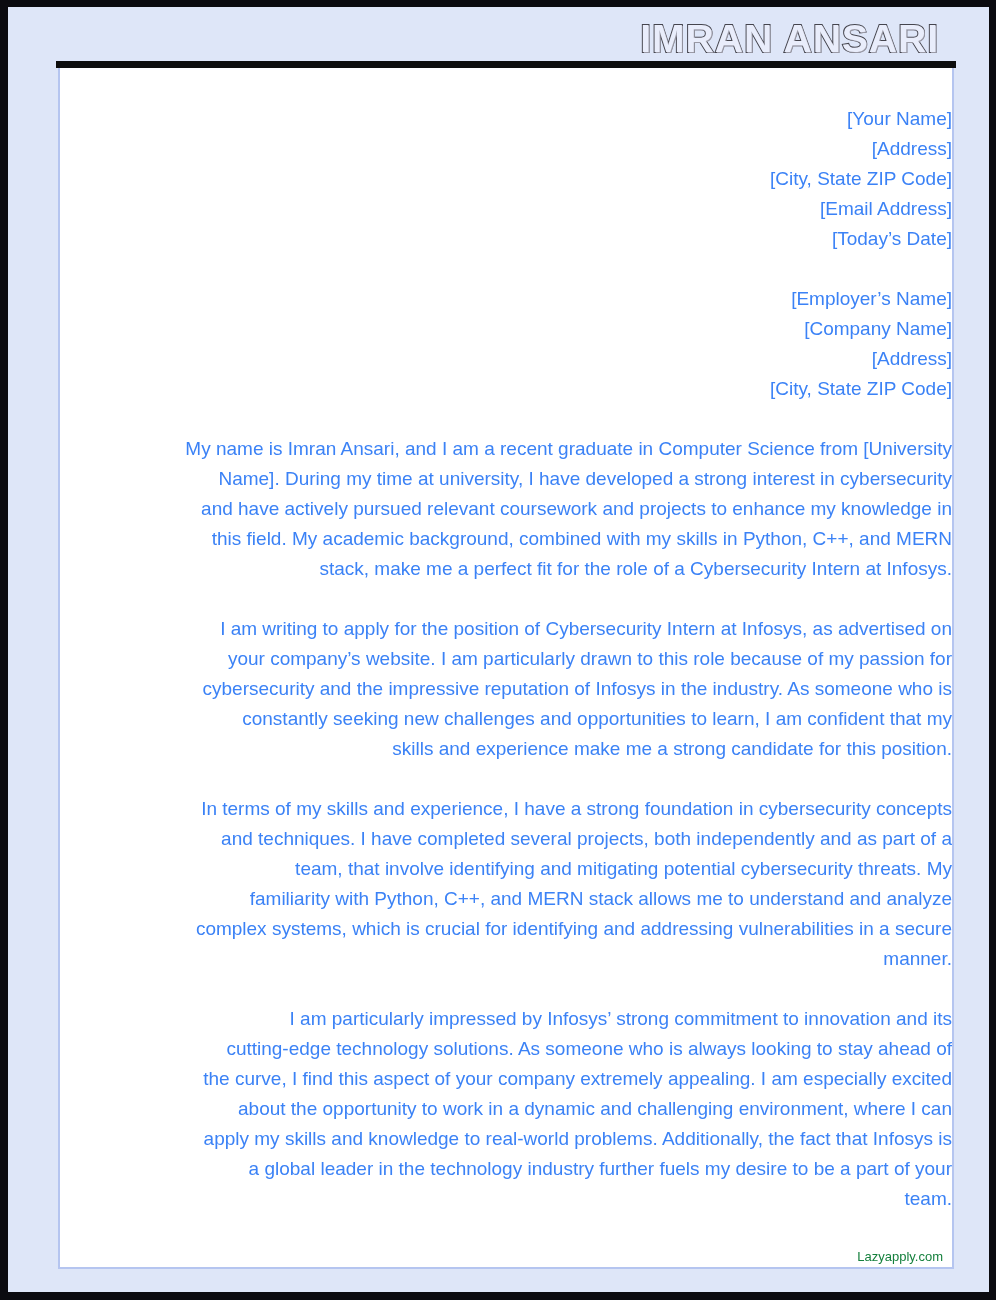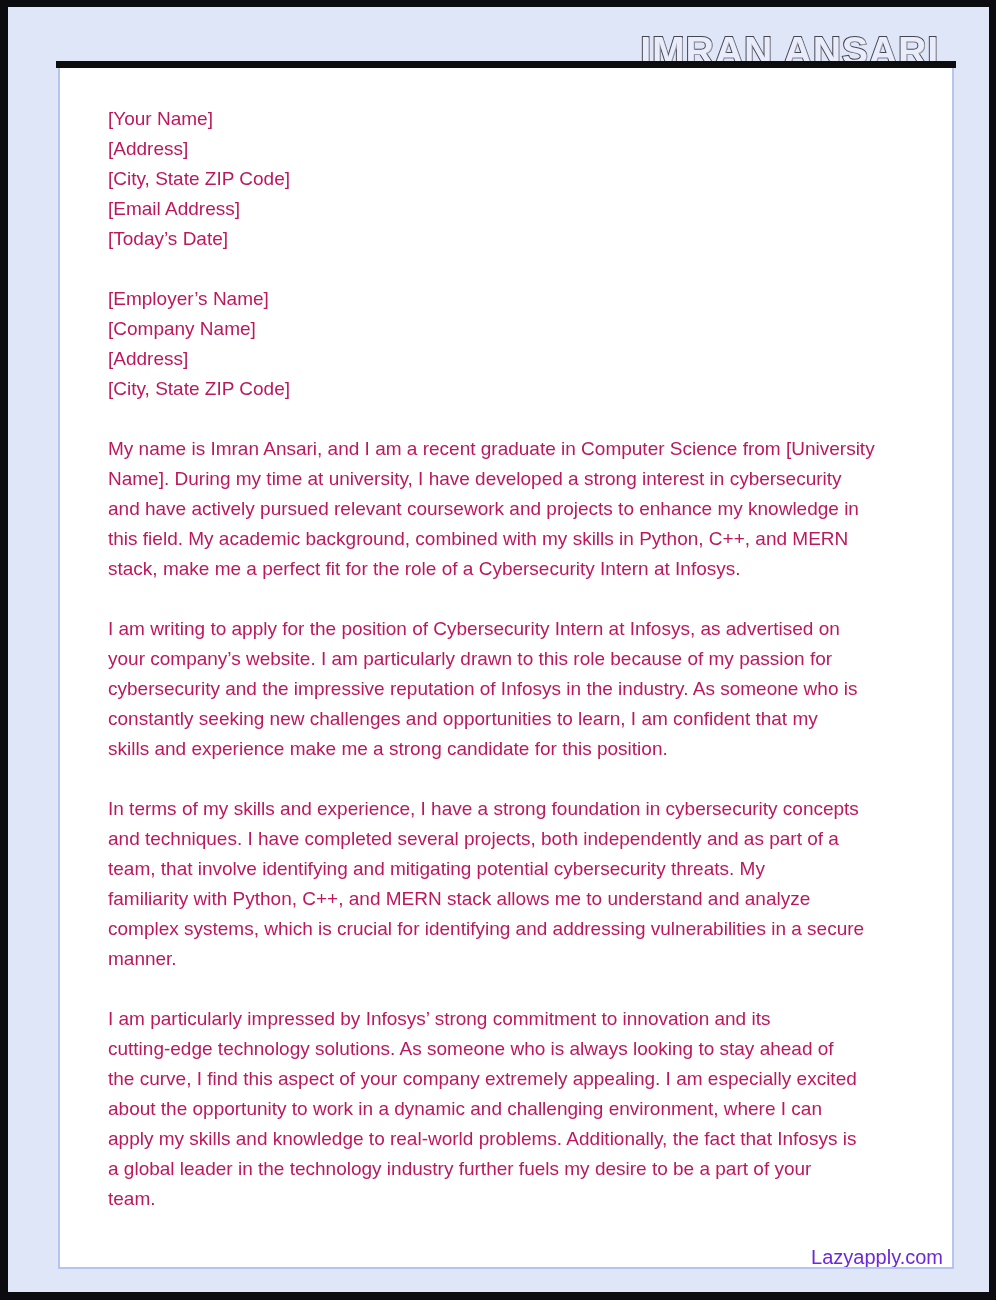--- a/index.html
+++ b/index.html
@@ -24,21 +24,20 @@
     top: 10px;
     right: 50px;
     font-size: 39px;
     font-weight: bold;
     letter-spacing: 1px;
     color: #e9edfb;
     -webkit-text-stroke: 2px #45454e;
     paint-order: stroke fill;
     text-shadow: 1px 1px 0 #9a9aa6;
     white-space: nowrap;
-    margin-top: 12px;
   }
   .header-rule {
     position: absolute;
     left: 48px; top: 54px;
     width: 900px; height: 7px;
     background: #0d0d0d;
   }
   .document {
     position: absolute;
     left: 50px; top: 61px;
@@ -47,30 +46,31 @@
     background: #ffffff;
     border: 2px solid #b5c5f0;
     border-top: none;
     overflow: hidden;
     padding: 36px 0 0 48px;
   }
   .block {
     margin: 0 0 30px 0;
     font-size: 19px;
     line-height: 30px;
-    color: #be185d;
+    color: #3b82f6;
     font-weight: 300;
     white-space: pre;
+    text-align: right;
   }
   .watermark {
     position: absolute;
     right: 9px; bottom: 1px;
-    font-size: 20px;
+    font-size: 13px;
     line-height: 18px;
-    color: #6d28d9;
+    color: #15803d;
     font-weight: 300;
   }
 </style>
 </head>
 <body>
 
 <div class="frame">
   <div class="header-name">IMRAN ANSARI</div>
 
   <div class="header-rule"></div>

